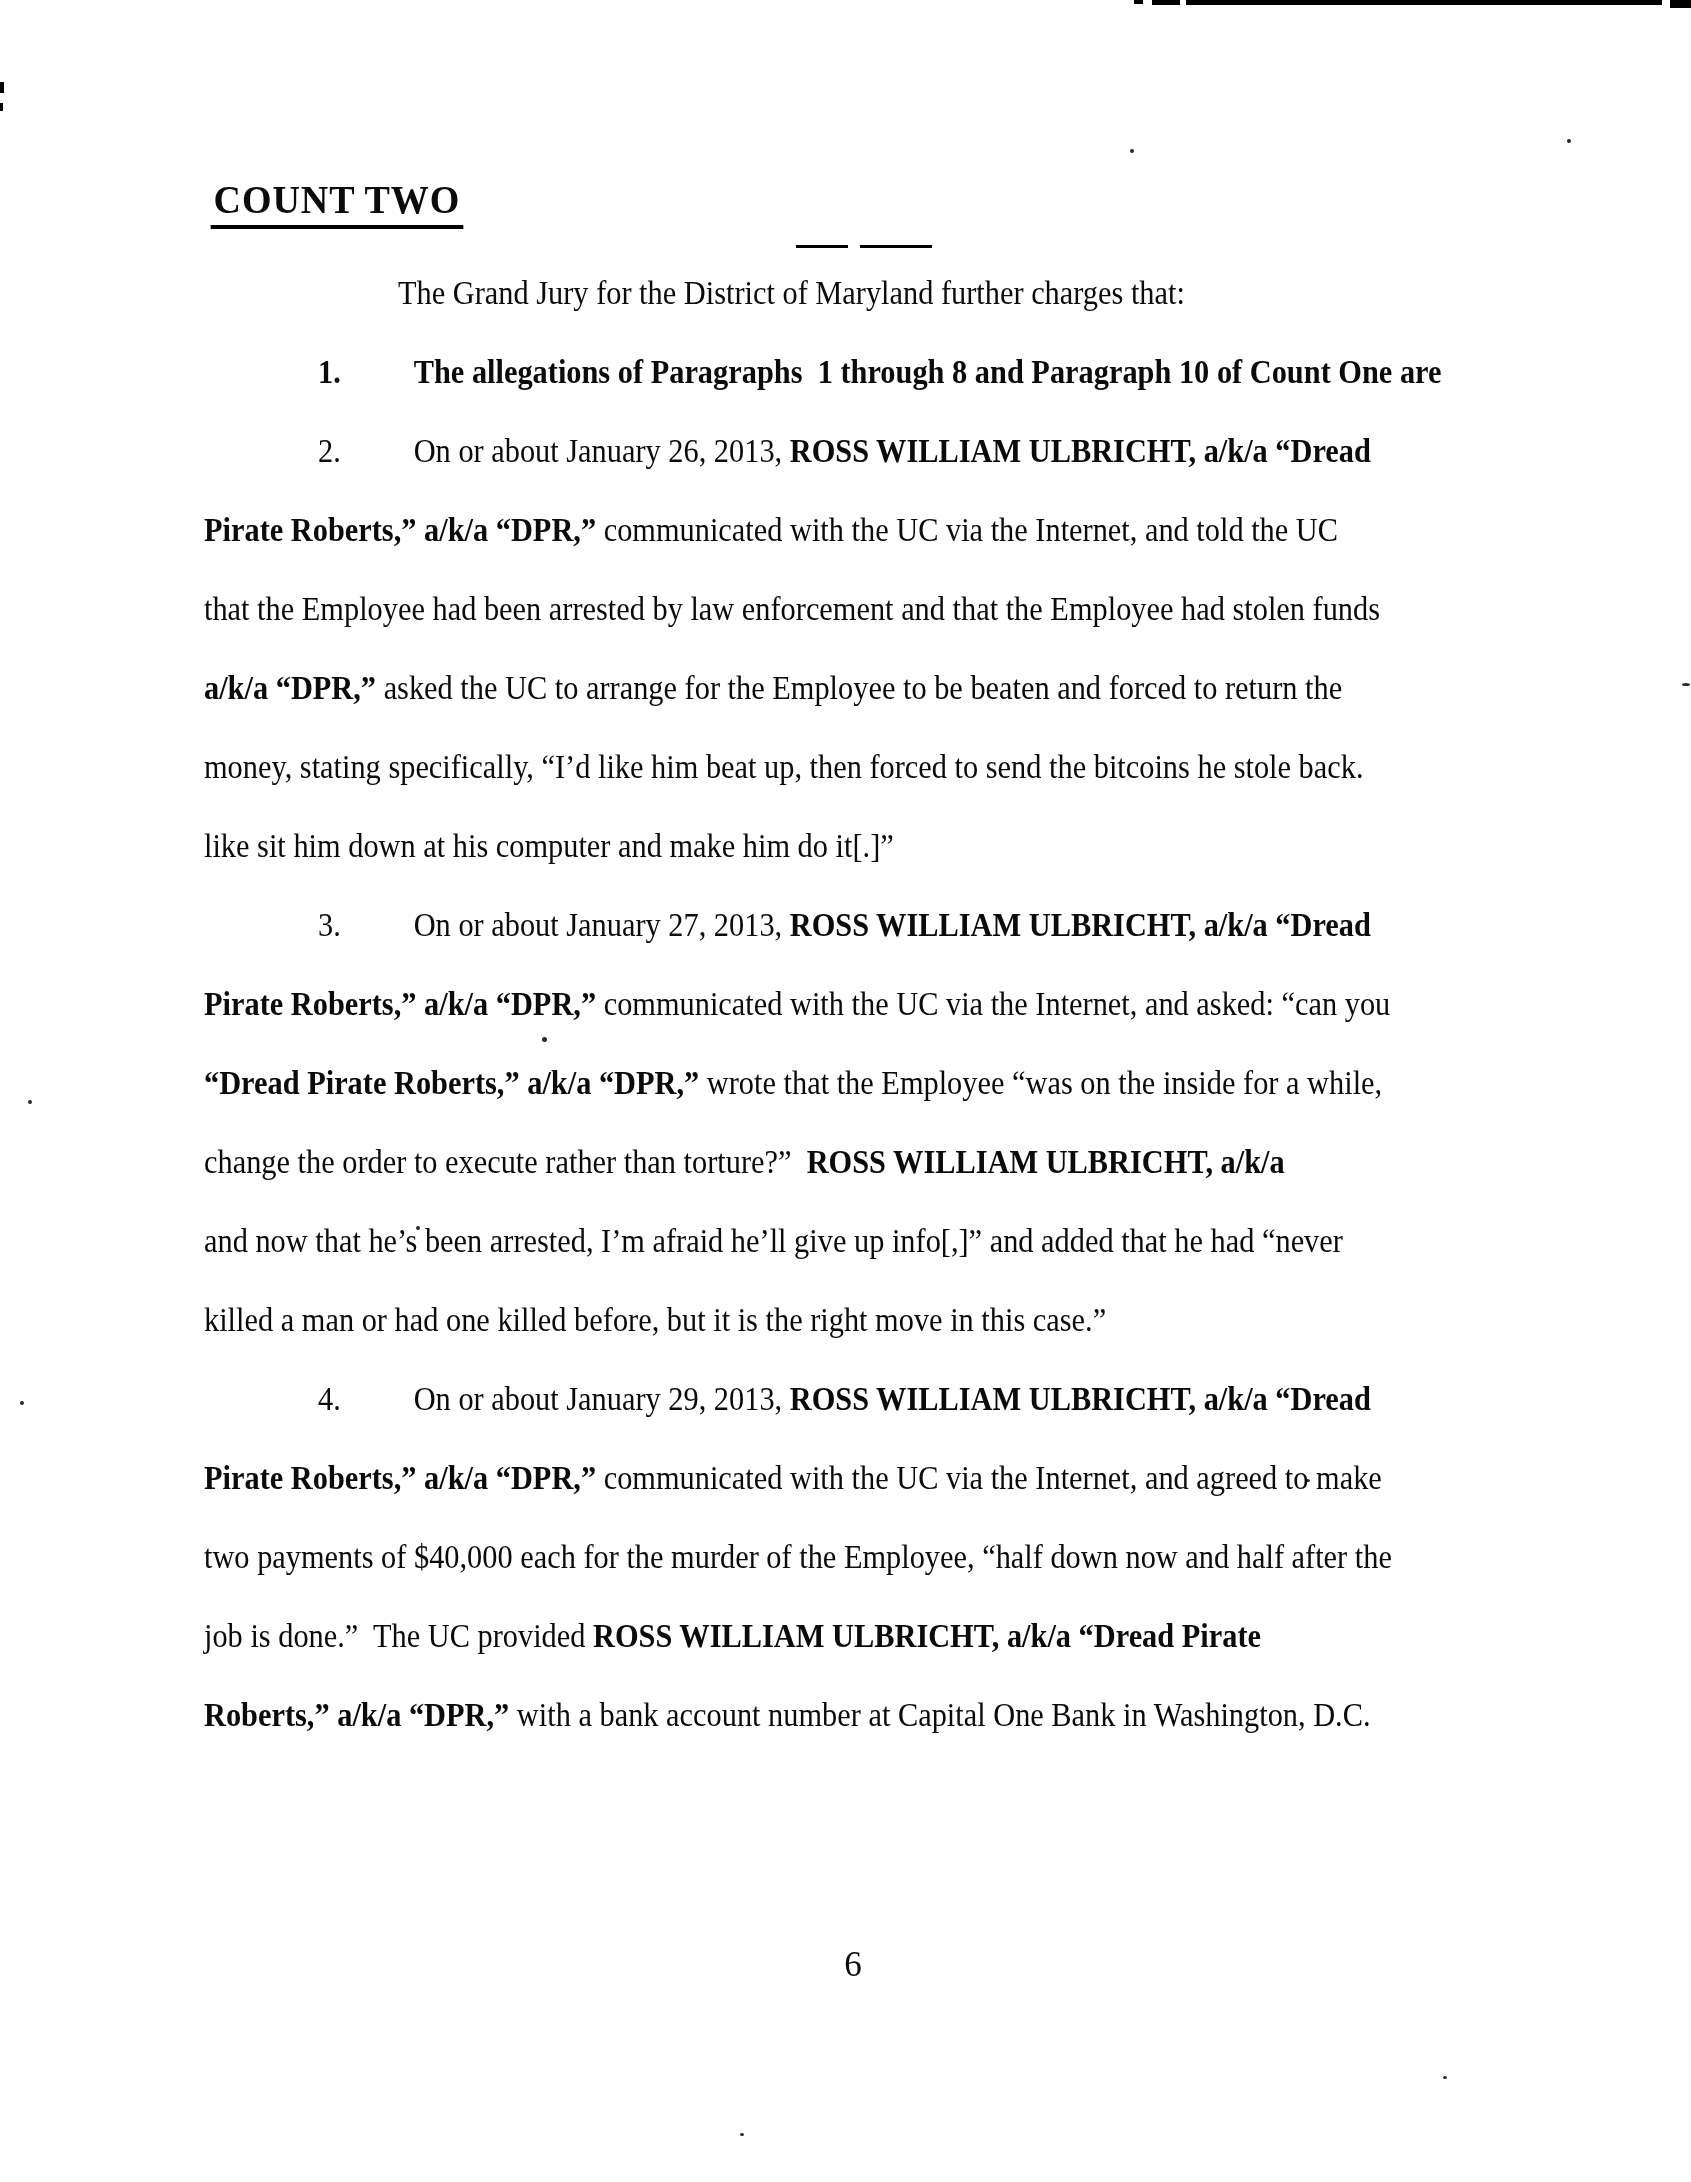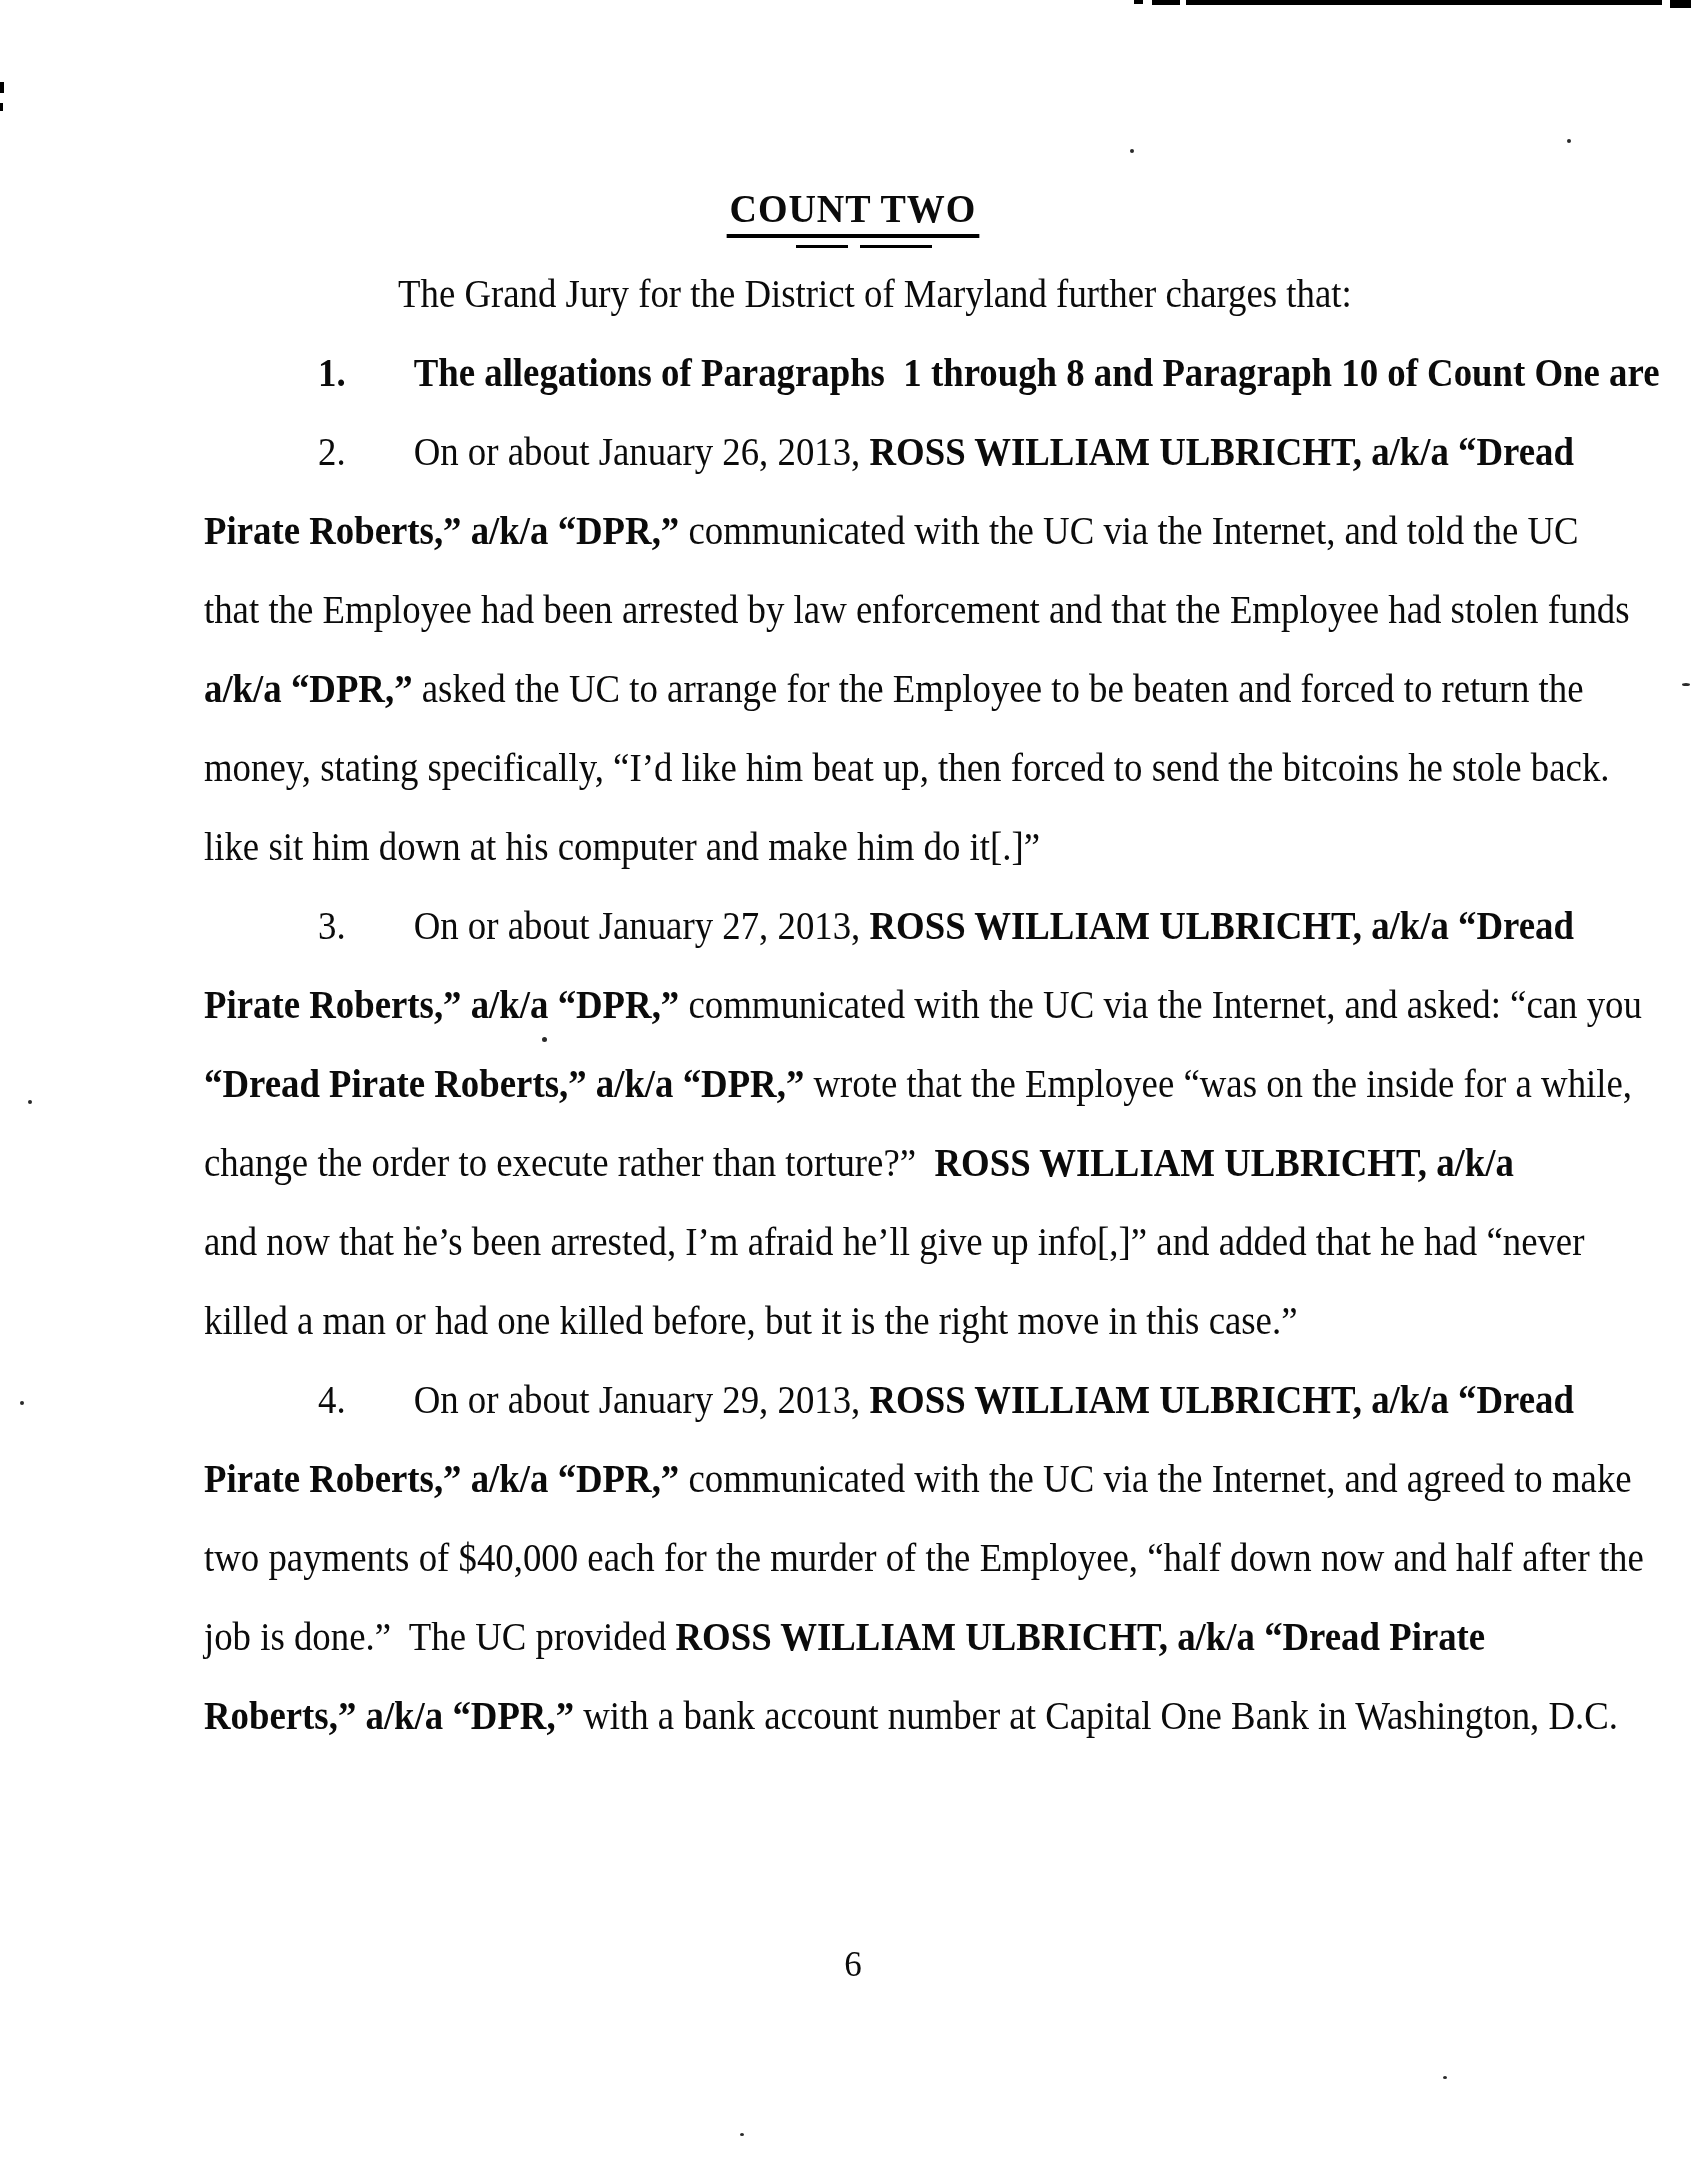--- a/index.html
+++ b/index.html
@@ -2,28 +2,28 @@
 <html><head>
 <meta charset="utf-8">
 <style>
   html,body{margin:0;padding:0;}
   body{
     width:1692px;height:2182px;background:#ffffff;position:relative;
     font-family:"Liberation Serif","DejaVu Serif",serif;color:#0b0b0b;
     overflow:hidden;
   }
   .page{position:absolute;inset:0;background:#ffffff;}
-  .title-wrap{position:absolute;top:185px;left:204px;width:1298px;text-align:center;}
+  .title-wrap{position:absolute;top:176px;left:204px;width:1298px;text-align:left;}
   .count-title{
     display:inline-block;font-weight:700;font-size:40px;letter-spacing:1px;
     border-bottom:4px solid #000;padding:0 3px 2px 3px;
     transform:scaleX(.95);transform-origin:center;
   }
   .lines{position:absolute;left:204px;top:254px;width:1303px;}
-  .line{height:79px;line-height:79px;font-size:40px;white-space:pre;}
+  .line{height:79px;line-height:79px;font-size:33px;white-space:pre;}
   .line-inner{display:inline-block;transform:scaleX(.92);transform-origin:0 50%;white-space:pre;}
   .pnum{display:inline-block;width:104px;}
   .b{font-weight:700;}
   .pagenum-wrap{position:absolute;top:1938px;left:204px;width:1298px;text-align:center;font-size:35px;line-height:54px;}
   .artifact{position:absolute;background:#000;}
   .speck{position:absolute;background:#2a2a2a;border-radius:50%;}
 </style>
 </head>
 <body>
 

